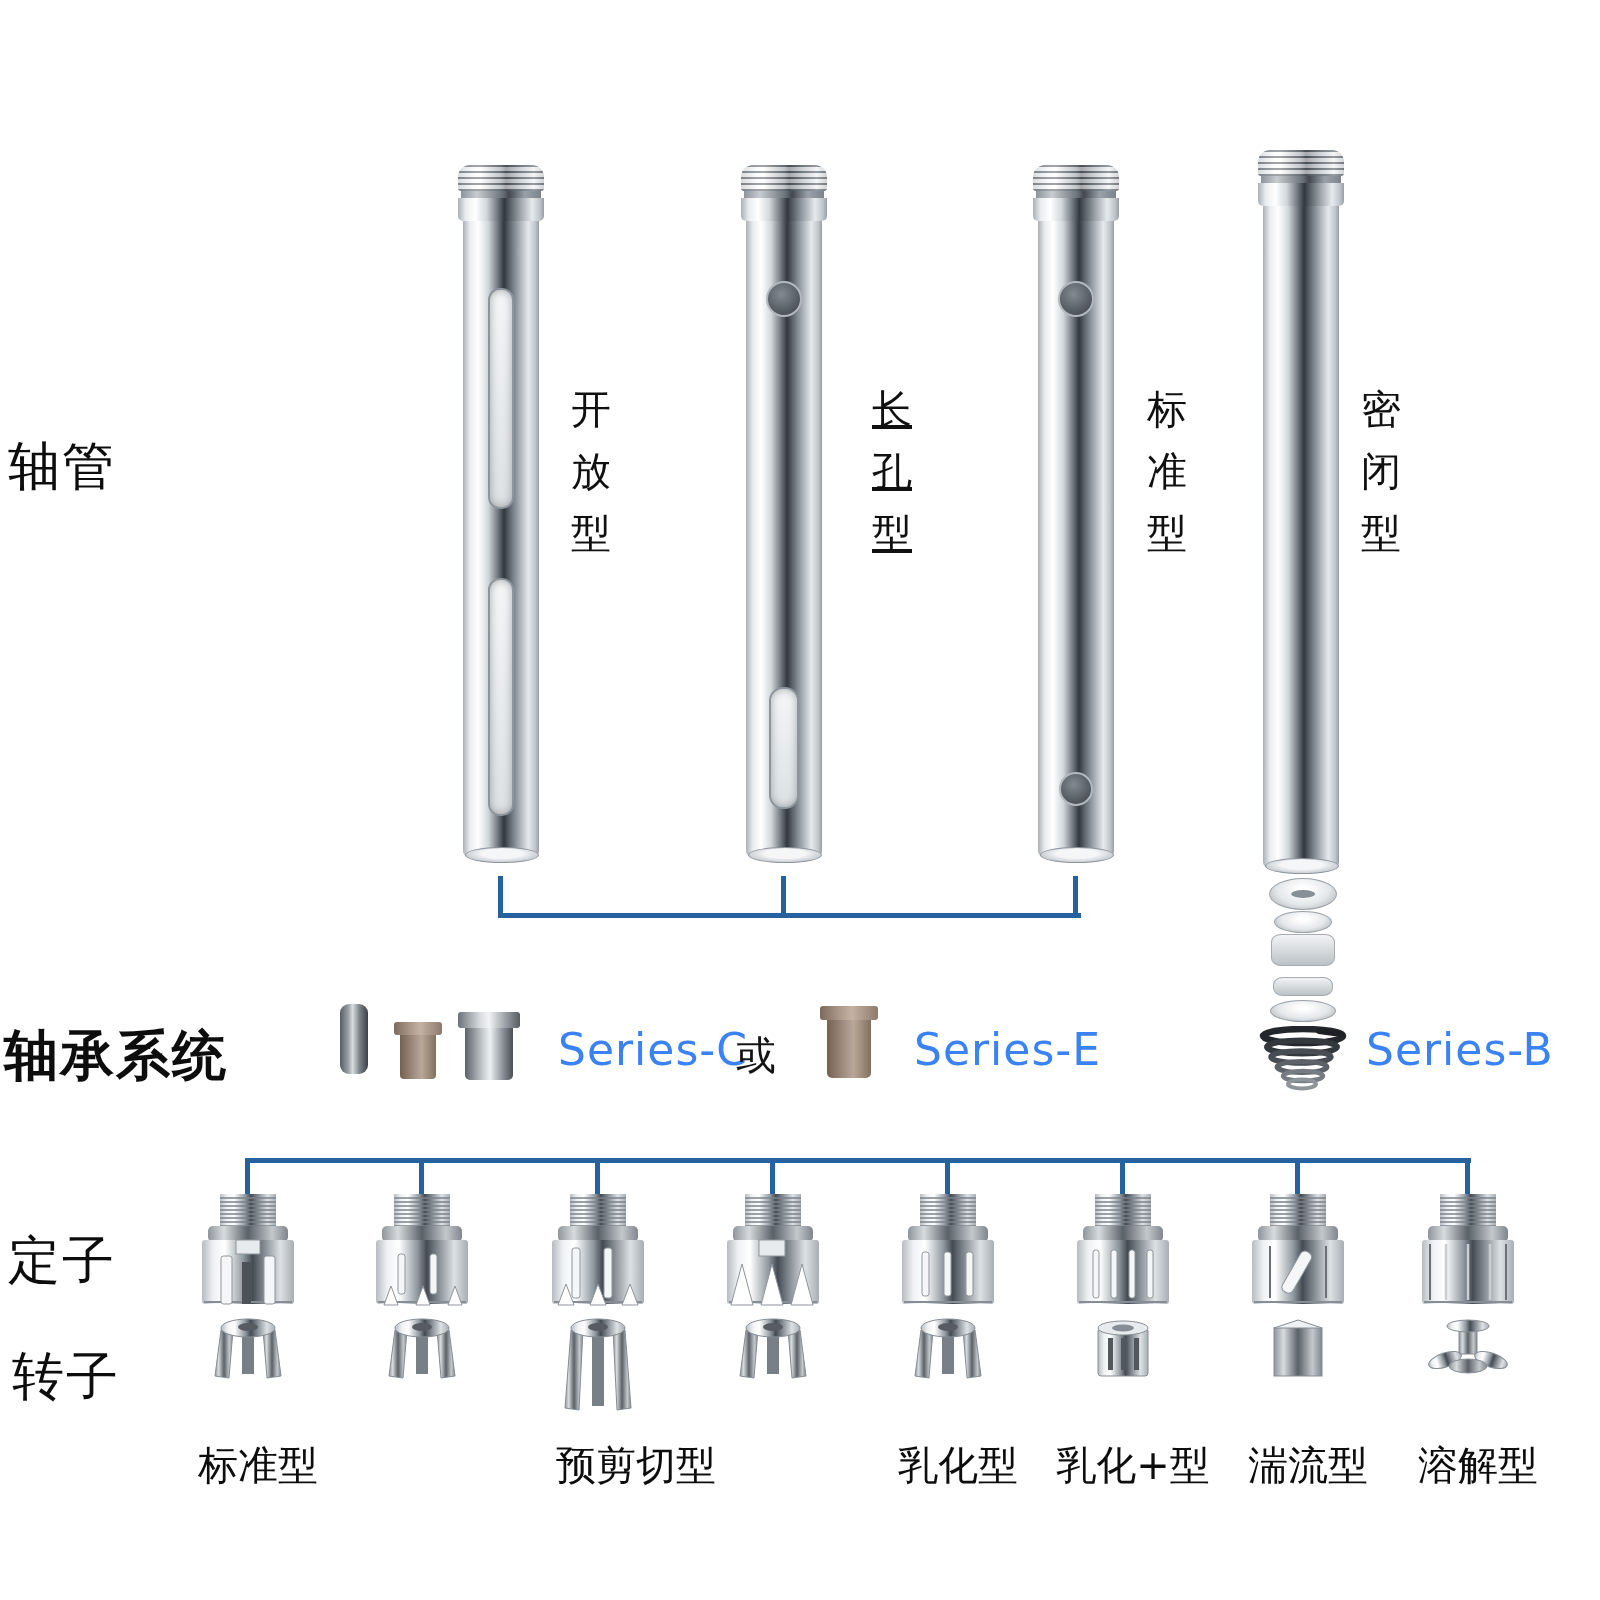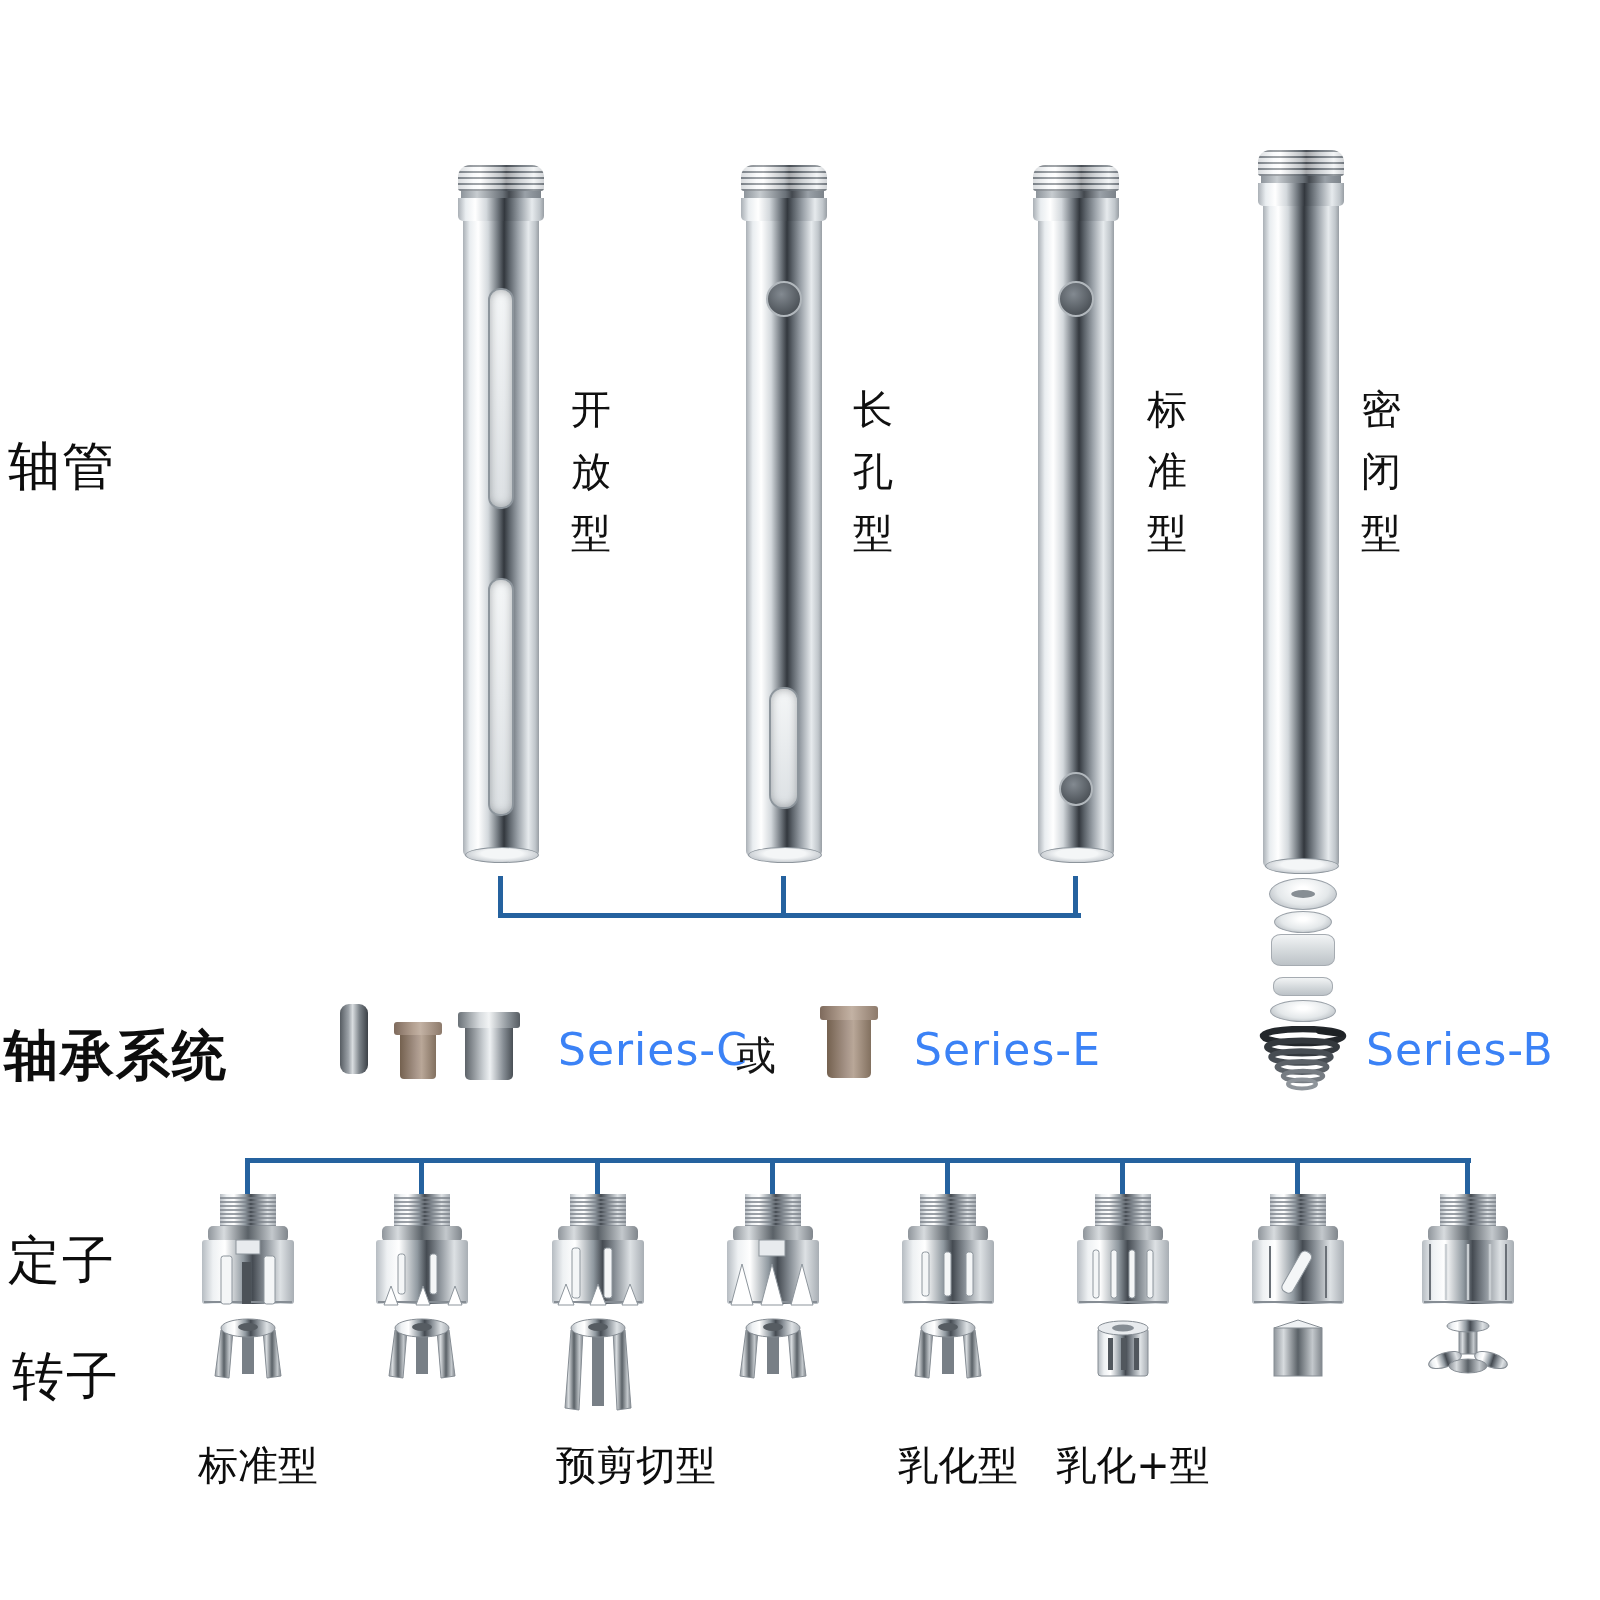--- a/index.html
+++ b/index.html
@@ -117,21 +117,21 @@
   </div>
 
   <div class="tube" style="left:1263px;top:150px;width:76px;height:718px;">
     <div class="cap"></div>
     <div class="groove"></div>
     <div class="collar chrome"></div>
     <div class="body chrome" style="height:662px;"></div>
   </div>
 
   <div class="vlabel" style="left:568px;">开放型</div>
-  <div class="vlabel" style="left:850px;">长孔型</div>
+  <div class="vlabel" style="left:869px;text-decoration:underline;">长孔型</div>
   <div class="vlabel" style="left:1144px;">标准型</div>
   <div class="vlabel" style="left:1358px;">密闭型</div>
 
   <div class="bk" id="bracket-top">
       <div style="position: absolute; left: 498px; top: 876px; width: 5px; height: 42px; background: rgb(37, 98, 159);"></div>
       <div style="position: absolute; left: 781px; top: 876px; width: 5px; height: 42px; background: rgb(37, 98, 159);"></div>
       <div style="position: absolute; left: 1073px; top: 876px; width: 5px; height: 42px; background: rgb(37, 98, 159);"></div>
       <div style="position: absolute; left: 498px; top: 913px; width: 583px; height: 5px; background: rgb(37, 98, 159);"></div>
     </div>
 
@@ -693,14 +693,16 @@
           <ellipse cx="17" cy="44" rx="17" ry="7" fill="url(#mg31)" stroke="#868d94" stroke-width="1" transform="rotate(-18 17 44)"></ellipse>
           <ellipse cx="63" cy="44" rx="17" ry="7" fill="url(#mg31)" stroke="#868d94" stroke-width="1" transform="rotate(18 63 44)"></ellipse>
           <ellipse cx="40" cy="50" rx="19" ry="7" fill="url(#mg32)" stroke="#868d94" stroke-width="1"></ellipse>
         </svg></div>
     </div>
 
   <div class="col-label" style="left:138px;">标准型</div>
   <div class="col-label" style="left:516px;">预剪切型</div>
   <div class="col-label" style="left:838px;">乳化型</div>
   <div class="col-label" style="left:1013px;">乳化+型</div>
+  <div class="col-label" style="left:1188px;">湍流型</div>
+  <div class="col-label" style="left:1358px;">溶解型</div>
 
 </div>
 
 </body></html>

